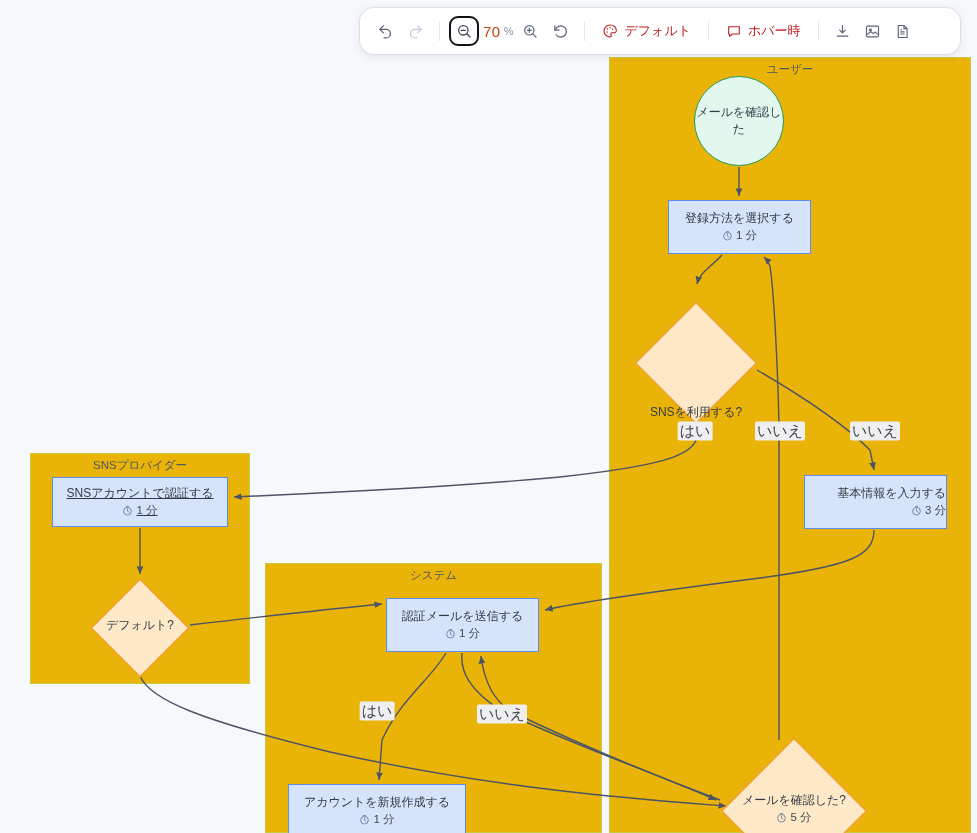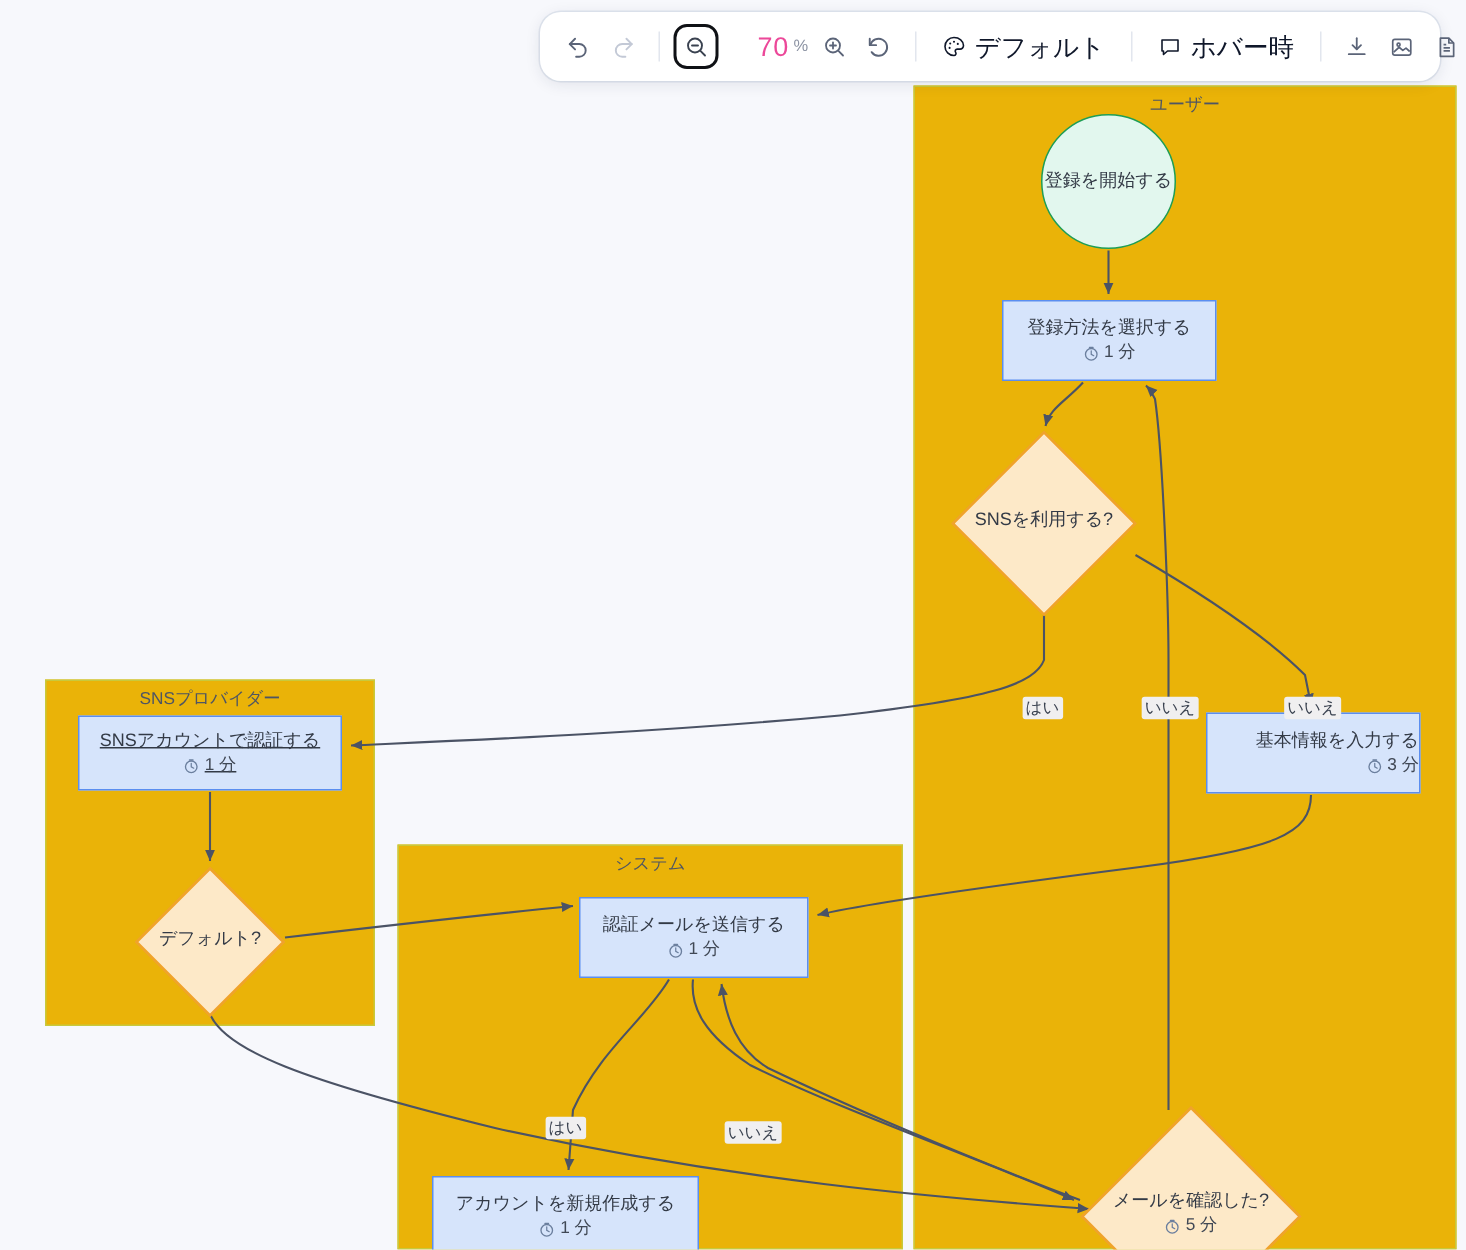--- a/index.html
+++ b/index.html
@@ -55,40 +55,40 @@
     box-sizing: border-box;
   }
   .tb-sep {
     width: 1px;
     height: 20px;
     background: #e2e6ee;
     margin: 0 9px;
     flex: none;
   }
   .tb-zoomval {
-    font-size: 18px;
-    color: #ec4899;
-    margin: 0 3px 0 26px;
+    font-size: 15px;
+    color: #c2410c;
+    margin: 0 3px 0 4px;
     letter-spacing: 0.5px;
     white-space: nowrap;
   }
   .tb-pct {
     font-size: 11px;
     color: #8c93a3;
     margin-right: 2px;
   }
   .tb-textbtn {
     display: flex;
     align-items: center;
     gap: 6px;
     height: 30px;
     padding: 0 8px;
     border-radius: 7px;
-    color: #0f172a;
-    font-size: 17px;
+    color: #b91c1c;
+    font-size: 13px;
     cursor: pointer;
     white-space: nowrap;
   }
   svg { display: block; }
 
   
   #diagram {
     position: absolute;
     inset: 0;
   }
@@ -154,28 +154,27 @@
     color: #404855;
     display: flex;
     align-items: center;
     gap: 3px;
     justify-content: center;
   }
   .clock-ico { display: inline-block; color: #6b7f9e; }
   .edge-label {
     position: absolute;
     z-index: 25;
-    font-size: 11px;
+    font-size: 15px;
     color: #3a4250;
     background: #f0eff0;
     padding: 0 2px;
     border-radius: 2px;
     white-space: nowrap;
     transform: translate(-50%, -50%);
-    margin-top: 41px;
   }
 </style>
 </head>
 <body>
 
 <div id="canvas">
 
   <div id="diagram">
 
     <div class="lane" id="lane-user" style="left: 609px; top: 57px; width: 362px; height: 776px;">
@@ -222,38 +221,38 @@
       </g>
     </svg>
 
     <div class="edge-label" id="el-0" style="left: 695px; top: 431px;">はい</div>
     <div class="edge-label" id="el-1" style="left: 780px; top: 431px;">いいえ</div>
     <div class="edge-label" id="el-2" style="left: 875px; top: 431px;">いいえ</div>
     <div class="edge-label" id="el-3" style="left: 377px; top: 711px;">はい</div>
     <div class="edge-label" id="el-4" style="left: 502px; top: 714px;">いいえ</div>
 
     <div class="node node-start" id="node-start" style="left: 694px; top: 76px; width: 90px; height: 90px;">
-      <span class="node-label">登録を開始する</span>
+      <span class="node-label">メールを確認した</span>
     </div>
 
     <div class="node node-task" id="node-choose" style="left: 668px; top: 200px; width: 143px; height: 54px;">
       <span class="node-label">登録方法を選択する</span>
       <span class="node-dur">
         <span class="clock-ico">
           <svg width="11" height="11" viewBox="0 0 16 16">
               <circle cx="8" cy="9" r="5.6" fill="none" stroke="#6b7f9e" stroke-width="1.3"></circle>
               <path d="M8 5.6 L8 9 L10.4 10.4" fill="none" stroke="#6b7f9e" stroke-width="1.2" stroke-linecap="round"></path>
               <path d="M6.3 2.4 L9.7 2.4" stroke="#6b7f9e" stroke-width="1.3" stroke-linecap="round"></path>
             </svg>
         </span>
         <span>1 分</span>
       </span>
     </div>
 
-    <div class="node node-decision" id="node-usesns" style="left: 634px; top: 287px; width: 124px; height: 120px;">
+    <div class="node node-decision" id="node-usesns" style="left: 634px; top: 301px; width: 124px; height: 120px; justify-content: flex-end;">
       <svg class="diamond-shape" viewBox="0 0 100 100" preserveAspectRatio="none">
         <polygon points="50,1 99,50 50,99 1,50" fill="#fde9c8" stroke="#f0a32b" stroke-width="1.8" vector-effect="non-scaling-stroke"></polygon>
       </svg>
       <span class="node-label">SNSを利用する?</span>
     </div>
 
     <div class="node node-task" id="node-snsauth" style="left: 52px; top: 477px; width: 176px; height: 50px; text-decoration: underline;">
       <span class="node-label">SNSアカウントで認証する</span>
       <span class="node-dur">
         <span class="clock-ico">

